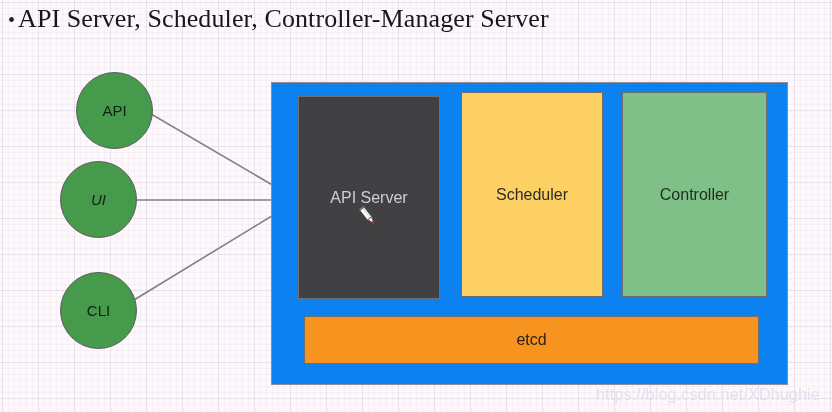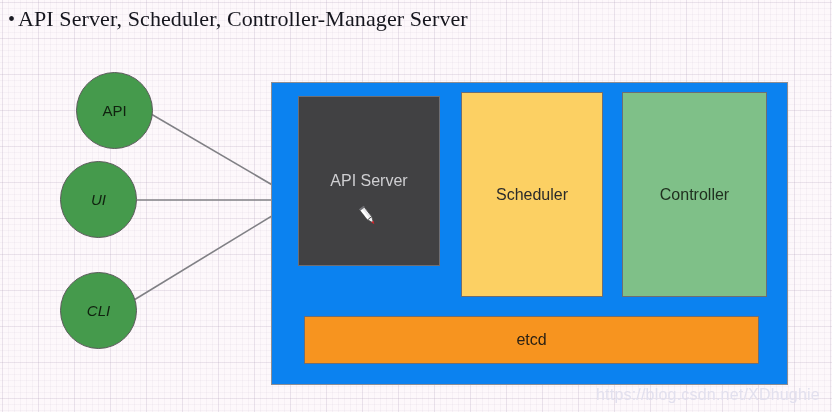--- a/index.html
+++ b/index.html
@@ -34,21 +34,21 @@
   }
   #title-bullet {
     font-family: "Liberation Serif", serif;
     font-size: 20px;
     color: #1c1c24;
     line-height: 1;
     margin-right: 3px;
   }
   #title-text {
     font-family: "Liberation Serif", serif;
-    font-size: 22px;
+    font-size: 26px;
     color: #16161e;
     letter-spacing: 0.1px;
     line-height: 34px;
   }
 
   
   .node-circle {
     position: absolute;
     width: 77px;
     height: 77px;
@@ -92,21 +92,21 @@
     display: flex;
     align-items: center;
     justify-content: center;
     font-size: 16px;
   }
 
   #box-api-server {
     left: 298px;
     top: 96px;
     width: 142px;
-    height: 170px;
+    height: 203px;
     background: #414143;
     color: #cfcfd2;
   }
   #box-scheduler {
     left: 461px;
     top: 92px;
     width: 142px;
     height: 205px;
     background: #fcd063;
     color: #2b2b2b;
@@ -165,21 +165,21 @@
     <line x1="134" y1="300" x2="298" y2="200" stroke="#808085" stroke-width="1.6"></line>
     <circle cx="298" cy="200" r="4" fill="#4a4a4d"></circle>
   </svg>
 
   <div class="node-circle" style="left:76px; top:72px;">
     <span>API</span>
   </div>
   <div class="node-circle" style="left:60px; top:161px;font-style:italic;">
     <span>UI</span>
   </div>
-  <div class="node-circle" style="left:60px; top:272px;font-style:italic;">
+  <div class="node-circle" style="left:60px; top:272px;">
     <span>CLI</span>
   </div>
 
   <div id="cluster-box"></div>
 
   <div class="inner-box" id="box-api-server">
     <span>API Server</span>
   </div>
   <div class="inner-box" id="box-scheduler">
     <span>Scheduler</span>

